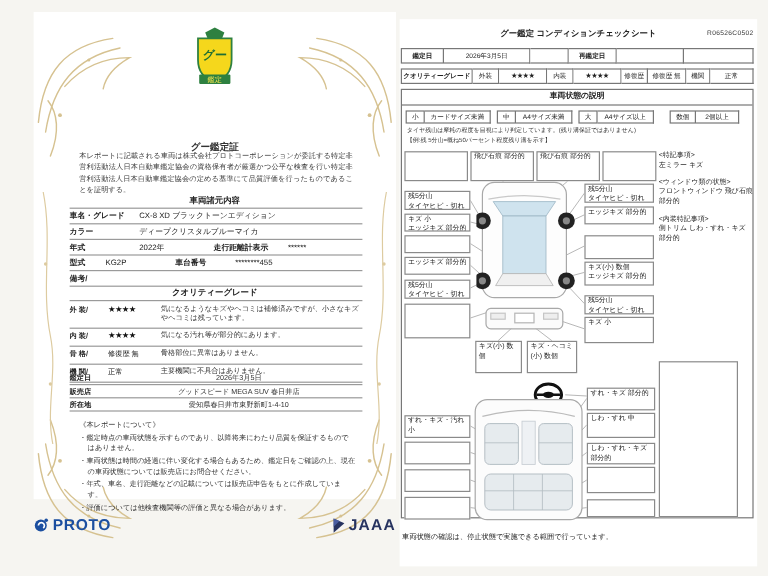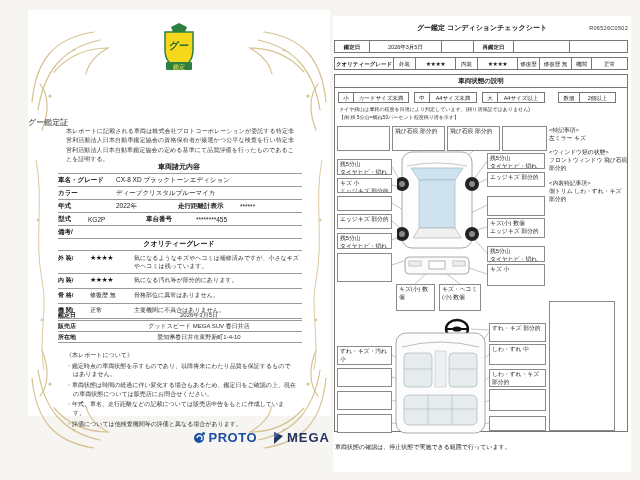--- a/index.html
+++ b/index.html
@@ -6,42 +6,42 @@
   html,body{width:640px;height:480px}
   body{position:relative;background:#f6f5f1;font-family:"Liberation Sans",sans-serif;color:#222;overflow:hidden}
   .page{position:absolute;background:#fff}
   #left-page{left:28px;top:10px;width:302px;height:406px}
   #right-page{left:333px;top:16px;width:298px;height:456px}
   .abs{position:absolute}
   
   #flourish{position:absolute;inset:0;pointer-events:none}
   .crest{left:131px;top:12px;width:40px;height:52px}
   .rtitle{left:0;top:80px;width:100%;text-align:center;font-family:"DejaVu Serif",serif;font-style:italic;font-weight:bold;font-size:21px;color:#b0924f;letter-spacing:1px}
-  .rsub{left:0;top:107px;width:100%;text-align:left;font-size:8px;font-weight:normal;color:#333}
+  .rsub{left:0;top:107px;width:100%;text-align:center;font-size:8px;font-weight:bold;color:#333}
   .intro{left:38px;top:117px;width:228px;font-size:6px;line-height:1.55;text-align:justify;color:#3a3a3a}
   .sec-title{left:0;width:100%;text-align:center;font-size:7px;font-weight:bold;color:#222}
   .spec{left:30px;top:163px;width:244px;border-top:1px solid #9a9a9a}
   .srow{display:flex;align-items:center;height:13px;border-bottom:1px solid #9a9a9a;font-size:6.5px;overflow:hidden}
   .sl{width:58px;font-weight:bold;flex:none}
   .sl2{width:50px;font-weight:bold;flex:none}
   .sv{flex:1}
   .sv2{width:62px;flex:none}
   .gradeT{left:30px;top:240px;width:244px;border-top:1px solid #9a9a9a}
   .grow{display:flex;align-items:flex-start;border-bottom:1px solid #9a9a9a;font-size:6px;padding:2.5px 0;min-height:13px;overflow:hidden}
   .gl{width:32px;font-weight:bold;flex:none}
   .gv{width:44px;flex:none;font-size:7px;letter-spacing:-0.5px;color:#111}
   .gd{flex:1;line-height:1.4;color:#333}
   .meta{left:30px;top:300px;width:244px}
   .mrow{display:flex;align-items:center;height:11px;border-bottom:1px solid #9a9a9a;font-size:6px;overflow:hidden}
   .ml{width:38px;font-weight:bold;flex:none}
   .mv{flex:1;text-align:center;color:#333}
   .about{left:38px;top:341px;width:230px;font-size:6px;line-height:1.45;color:#333}
   .about .ttl{margin-bottom:2px}
   .about .it{padding-left:7px;text-indent:-7px;margin-bottom:2px}
-  .logos{left:0;top:420px;width:100%;display:flex;justify-content:flex-end;align-items:center;gap:16px}
+  .logos{left:0;top:420px;width:100%;display:flex;justify-content:space-between;align-items:center;gap:16px}
   .proto-txt{font-size:13px;font-weight:bold;color:#1c4fa0;letter-spacing:0.5px}
   .jaaa-txt{font-size:13px;font-weight:bold;color:#27335f;letter-spacing:1px}
   
   .ctitle{left:0;top:7px;width:100%;text-align:center;font-size:7px;font-weight:bold}
   .serial{top:9px;right:3px;font-size:5.5px;color:#333;letter-spacing:0.3px}
   .trow{position:absolute;left:1px;display:flex}
   .cell{border:1px solid #777;border-left:none;height:13px;line-height:12px;font-size:5.5px;text-align:center;overflow:hidden;background:#fff;flex:none}
   .cell:first-child{border-left:1px solid #777}
   .section{position:absolute;left:1px;top:58px;width:294px;height:358px;border:1px solid #777;background:#fff}
   .sec-head{height:13px;line-height:12px;border-bottom:1px solid #777;text-align:center;font-size:6.5px;font-weight:bold}
@@ -181,21 +181,21 @@
         <path d="M4,7 a2.5,2.5 0 1 1 4,2" stroke="#fff" stroke-width="1.4" fill="none"></path>
         <circle cx="10.5" cy="2.5" r="1.5" fill="#1c4fa0"></circle>
       </svg>
       <span class="proto-txt">PROTO</span>
     </span>
     <span style="display:flex;align-items:center;gap:3px">
       <svg width="11" height="14" viewBox="0 0 11 14">
         <path d="M1,1 L10,5 L1,13 Z" fill="#27335f"></path>
         <path d="M1,1 L6,3.2 L1,8 Z" fill="#4a5da0"></path>
       </svg>
-      <span class="jaaa-txt">MEGA</span>
+      <span class="jaaa-txt">JAAA</span>
     </span>
   </div>
 </div>
 
 <div class="page" id="right-page">
 
   <div class="abs ctitle">グー鑑定 コンディションチェックシート</div>
   <div class="abs serial">R06526C0502</div>
 
   <div class="trow" style="top:24px">

